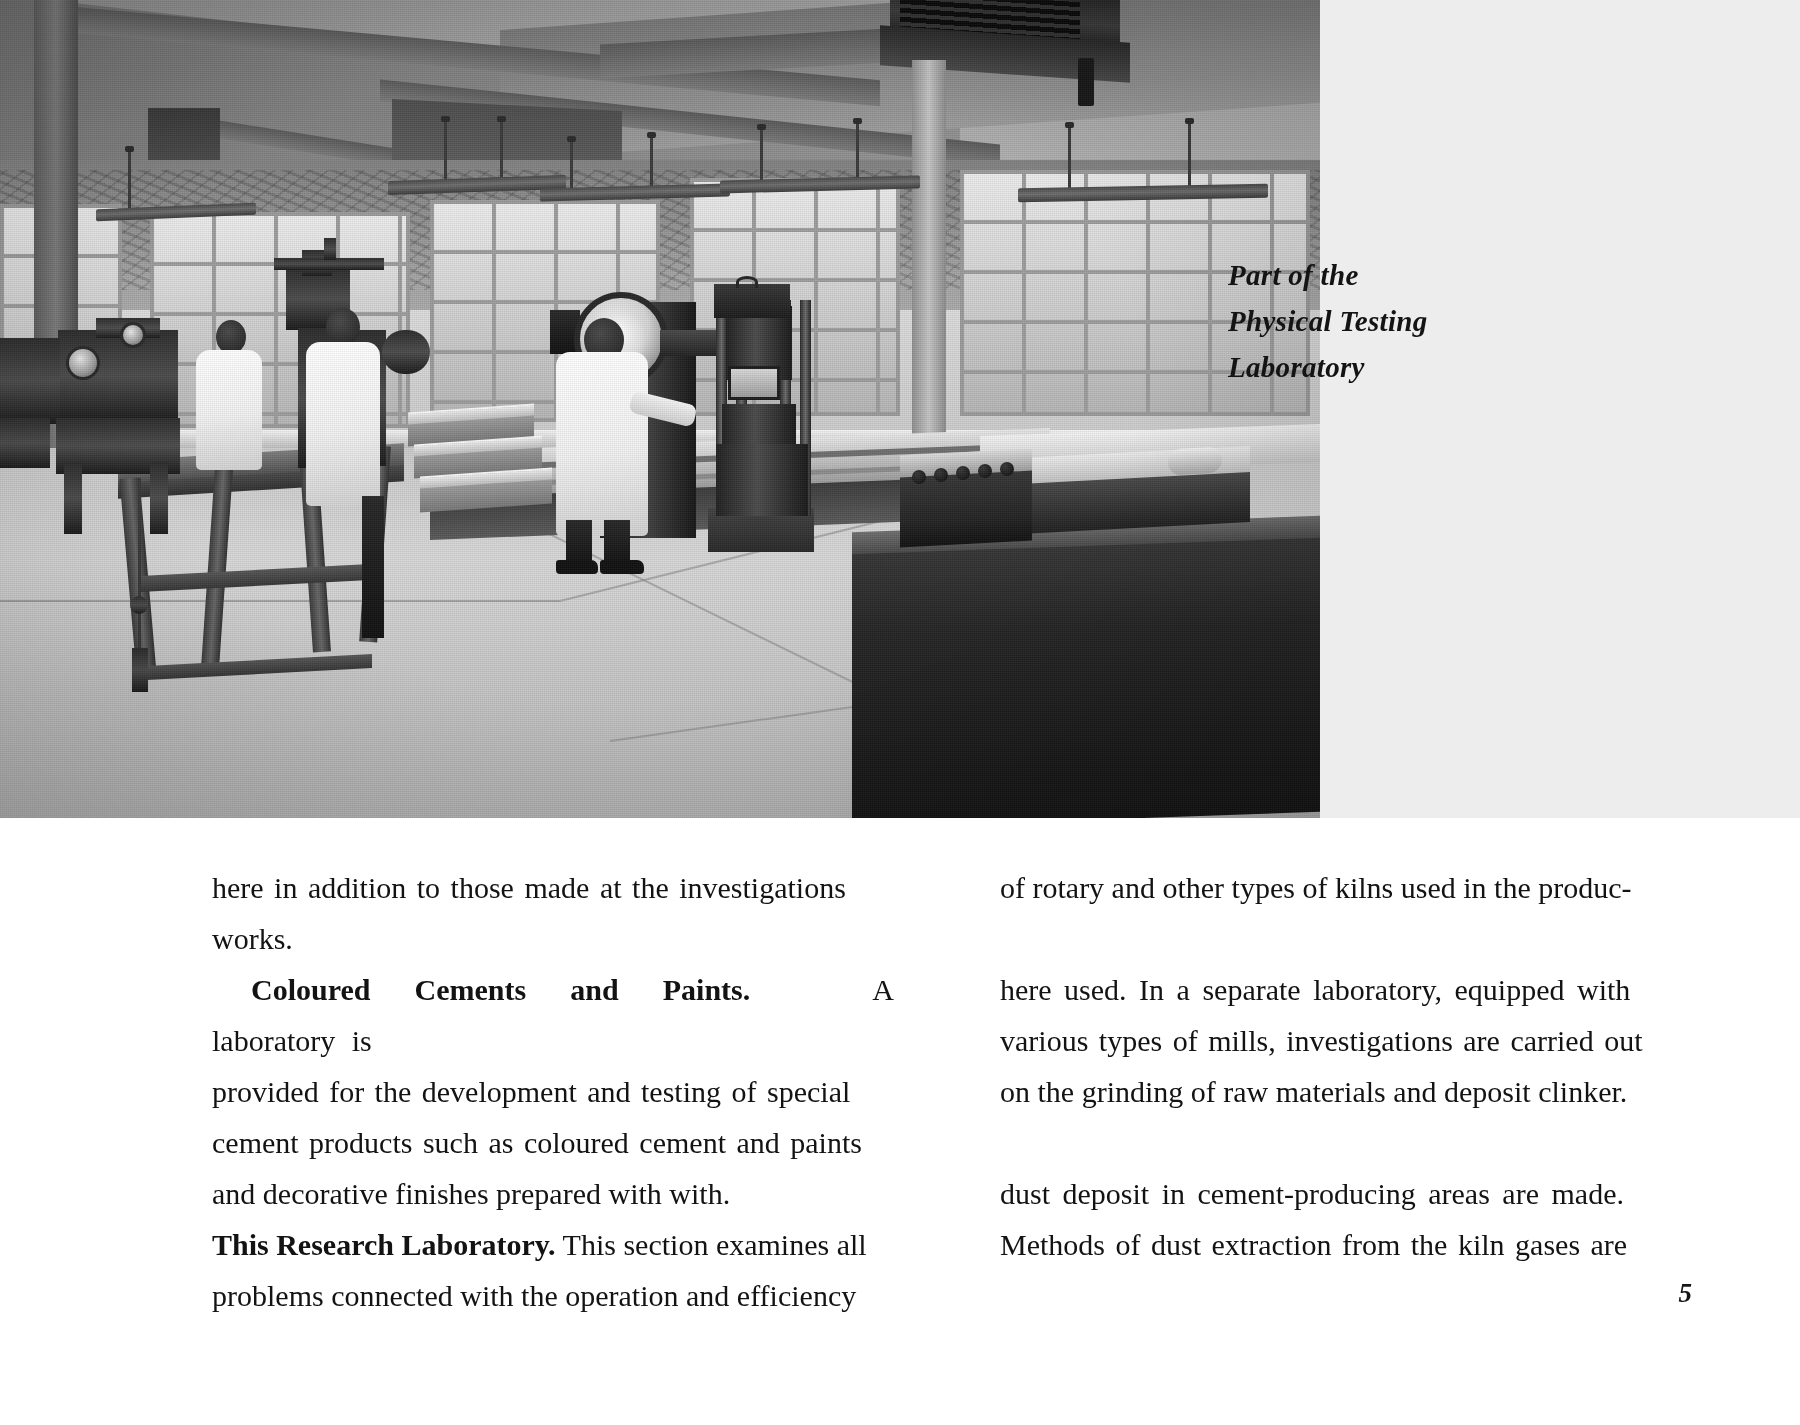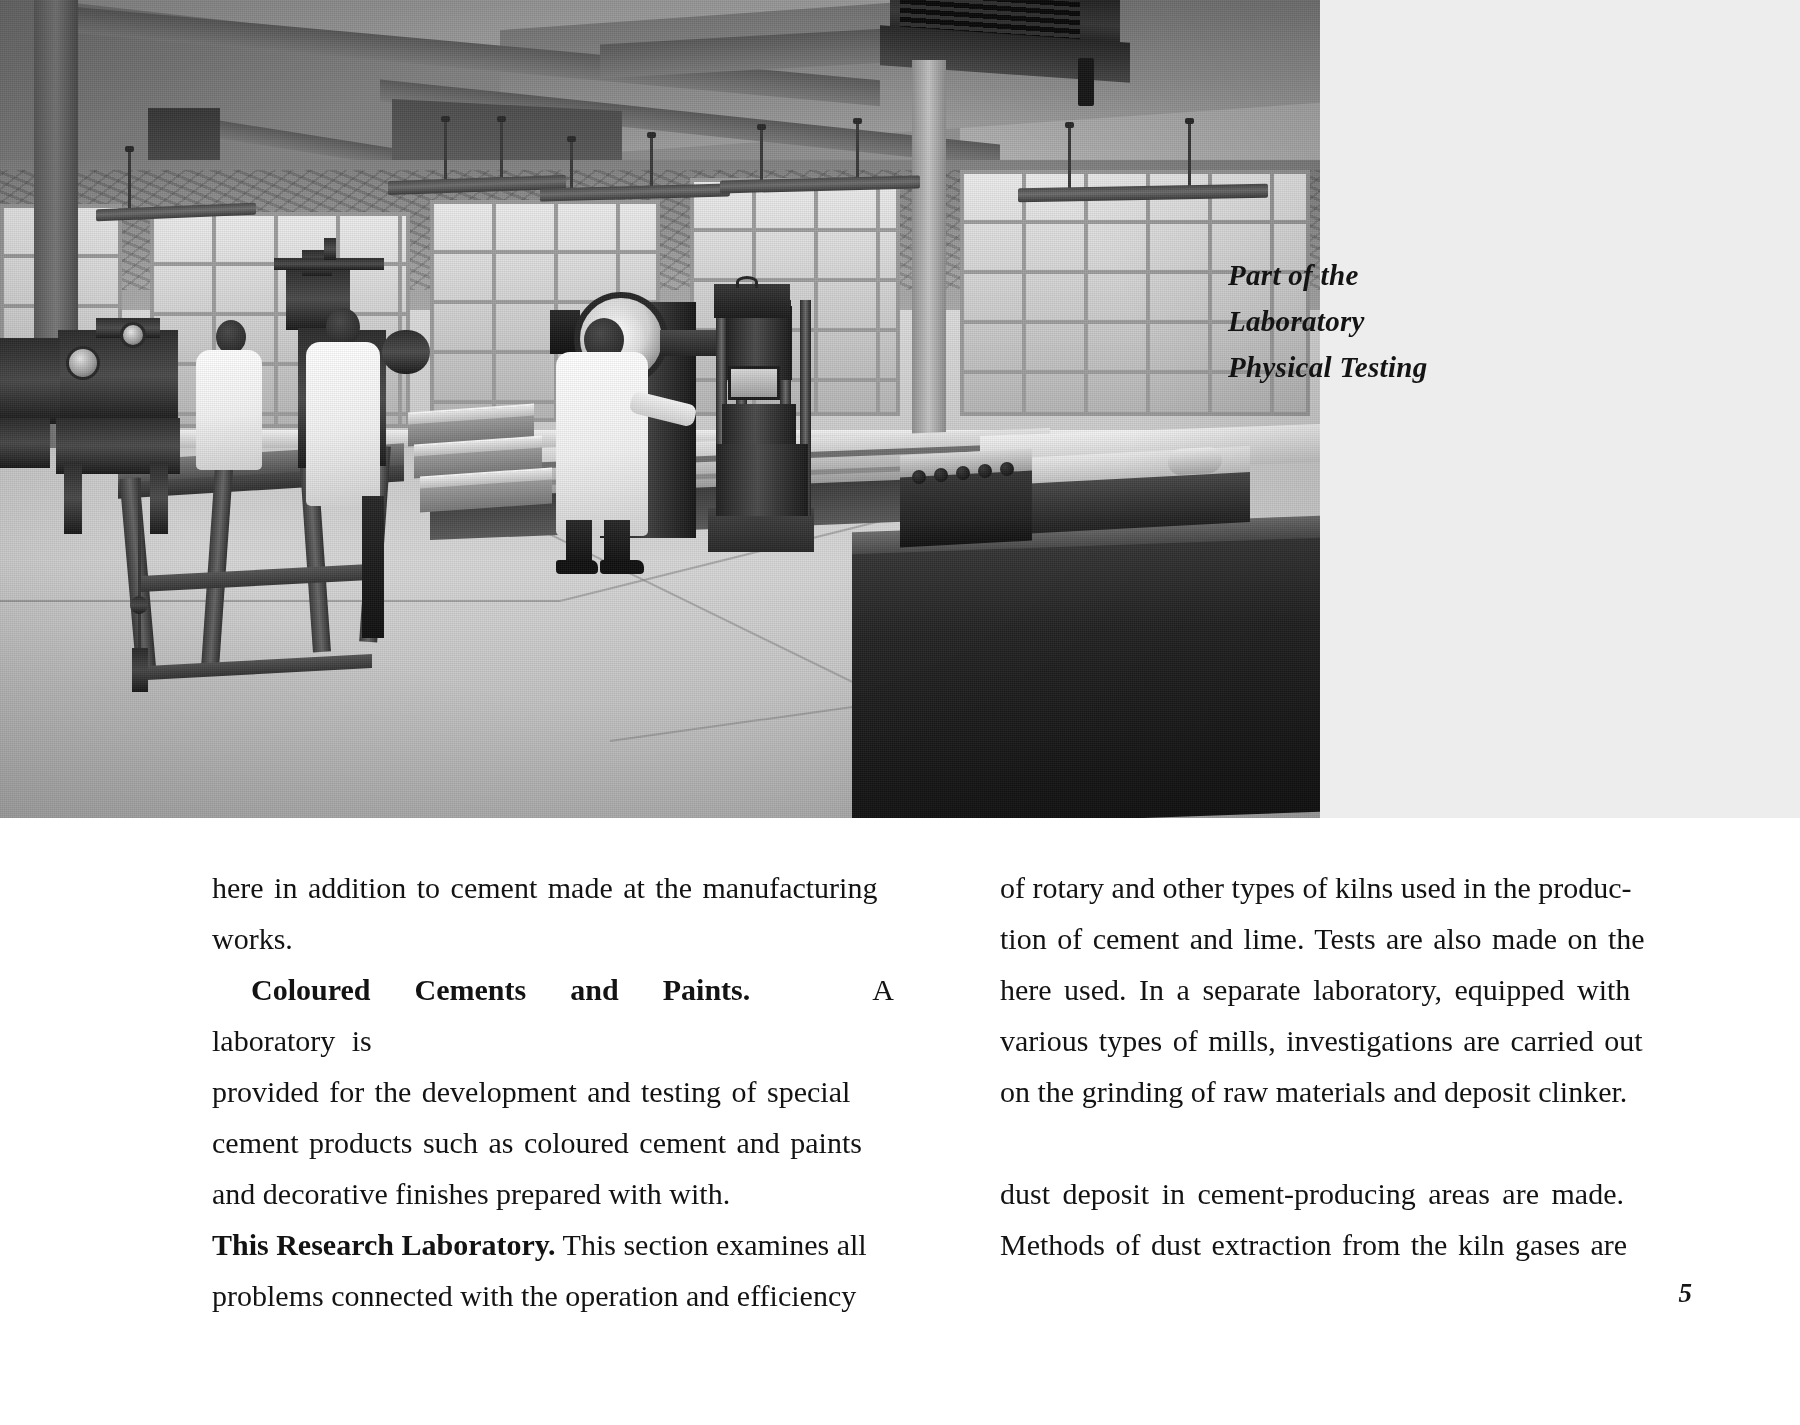--- a/index.html
+++ b/index.html
@@ -629,49 +629,49 @@
       <div class="ctrl-knob" style="left:956px;top:466px;"></div>
       <div class="ctrl-knob" style="left:978px;top:464px;"></div>
       <div class="ctrl-knob" style="left:1000px;top:462px;"></div>
 
       <div class="grain"></div>
       <div class="vignette"></div>
     </div>
 
     <div class="caption-block">
       <div class="caption-line">Part of the</div>
+      <div class="caption-line">Physical Testing</div>
       <div class="caption-line">Laboratory</div>
-      <div class="caption-line">Physical Testing</div>
     </div>
   </div>
 
   <div class="columns">
 
     <div class="col left">
       <p>
-        <span class="jw3">here in addition to cement made at the manufacturing</span><br>
+        <span class="jw3">here in addition to those made at the investigations</span><br>
         <span>works.</span>
       </p>
       <p>
         <b class="jw">Coloured Cements and Paints.</b><span class="jw"> </span><span class="jw">A laboratory is</span><br>
         <span class="jw3">provided for the development and testing of special</span><br>
         <span class="jw3">cement products such as coloured cement and paints</span><br>
         <span>and decorative finishes prepared with with.</span>
       </p>
       <p>
         <b>This Research Laboratory.</b>
         <span>This section examines all</span><br>
         <span>problems connected with the operation and efficiency</span>
       </p>
     </div>
 
     <div class="col right">
       <p>
         <span>of rotary and other types of kilns used in the produc-</span><br>
-        <span class="jw3">tion of cement and lime. Tests are also made on the</span><br>
+        <br>
         <span class="jw2">here used. In a separate laboratory, equipped with</span><br>
         <span class="jw3">various types of mills, investigations are carried out</span><br>
         <span>on the grinding of raw materials and deposit clinker.</span>
       </p>
       <p class="indent">
         <br>
         <span class="jw2">dust deposit in cement-producing areas are made.</span><br>
         <span class="jw3">Methods of dust extraction from the kiln gases are</span>
       </p>
     </div>

